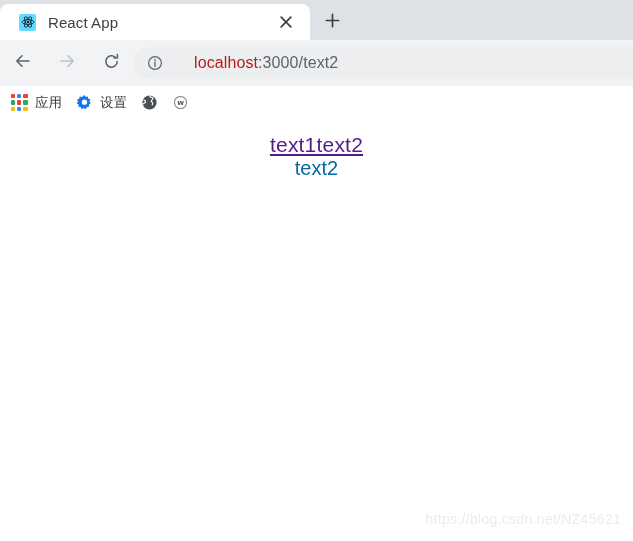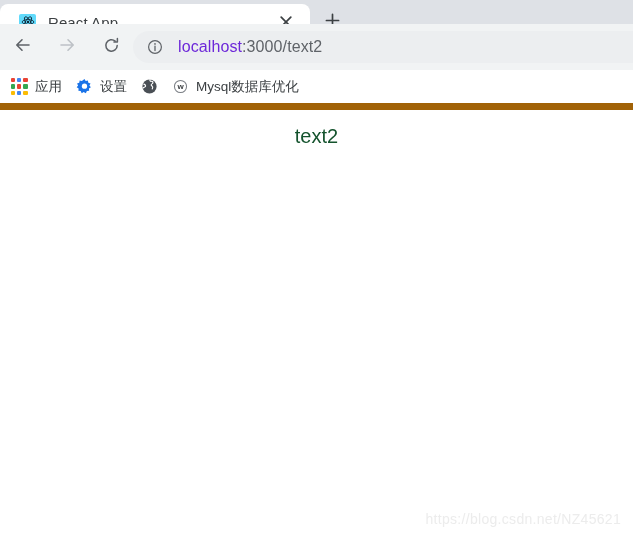--- a/index.html
+++ b/index.html
@@ -16,21 +16,21 @@
   }
   .browser {
     width: 633px;
     height: 541px;
     position: relative;
     background: #ffffff;
   }
 
   
   .tabstrip {
-    height: 24px;
+    height: 40px;
     background: #dee1e6;
     position: relative;
   }
   .tab {
     position: absolute;
     left: 0px;
     top: 4px;
     width: 310px;
     height: 36px;
     background: #ffffff;
@@ -115,21 +115,21 @@
     margin-left: 14px;
     flex: none;
   }
   .omni-url {
     margin-left: 15px;
     font-size: 16px;
     color: #5f6368;
     white-space: nowrap;
     letter-spacing: 0.1px;
   }
-  .omni-url .host { color: #6d28d9; }
+  .omni-url .host { color: #b91c1c; margin-left: 16px; }
 
   
   .bookmarks {
     height: 33px;
     background: #ffffff;
     display: flex;
     align-items: center;
     padding-left: 10px;
     border-bottom: 7px solid #a16207;
   }
@@ -178,23 +178,23 @@
     text-align: center;
     margin-top: 14px;
     font-size: 21px;
     color: #551a8b;
     text-decoration: underline;
     text-decoration-color: #551a8b;
     letter-spacing: 0.2px;
   }
   .page-text {
     text-align: center;
-    margin-top: 6px;
+    margin-top: 0;
     font-size: 20px;
-    color: #14532d;
+    color: #0369a1;
   }
   .watermark {
     position: absolute;
     right: 12px;
     bottom: 14px;
     font-size: 14px;
     color: #ececec;
     letter-spacing: 0.3px;
     white-space: nowrap;
   }
@@ -313,22 +313,22 @@
       </span>
     </div>
 
     <div class="bm">
       <span class="bm-icon">
         <svg width="17" height="17" viewBox="0 0 18 18">
           <circle cx="9" cy="9" r="6.4" fill="#ffffff" stroke="#7b7f85" stroke-width="1.1"></circle>
           <text x="9" y="11.9" font-size="8.5" fill="#3c4043" text-anchor="middle" font-family="Liberation Sans, sans-serif" font-weight="bold">w</text>
         </svg>
       </span>
-      <span class="bm-label">Mysql数据库优化</span>
     </div>
   </div>
 
   <div class="page">
+    <a class="page-link" href="#">text1text2</a>
     <div class="page-text">text2</div>
     <div class="watermark">https://blog.csdn.net/NZ45621</div>
   </div>
 
 </div>
 
 </body></html>

